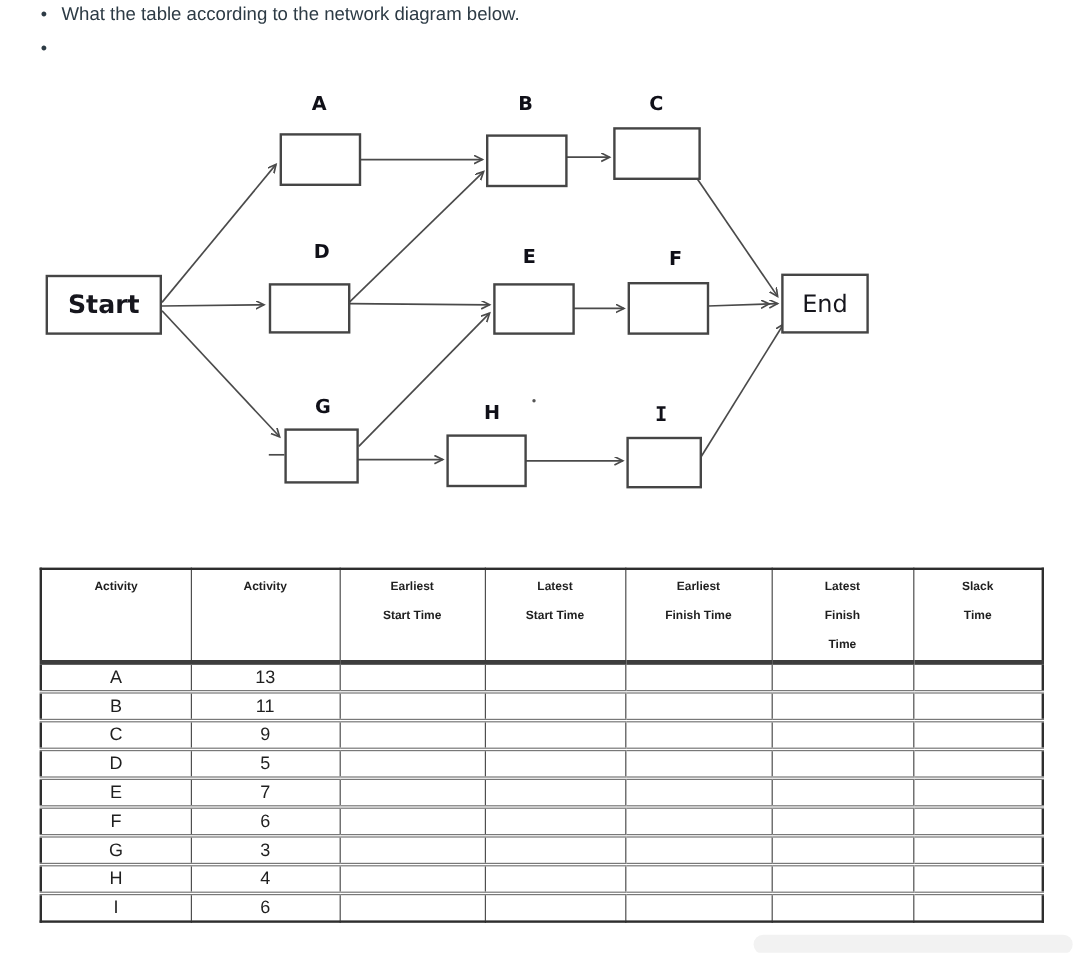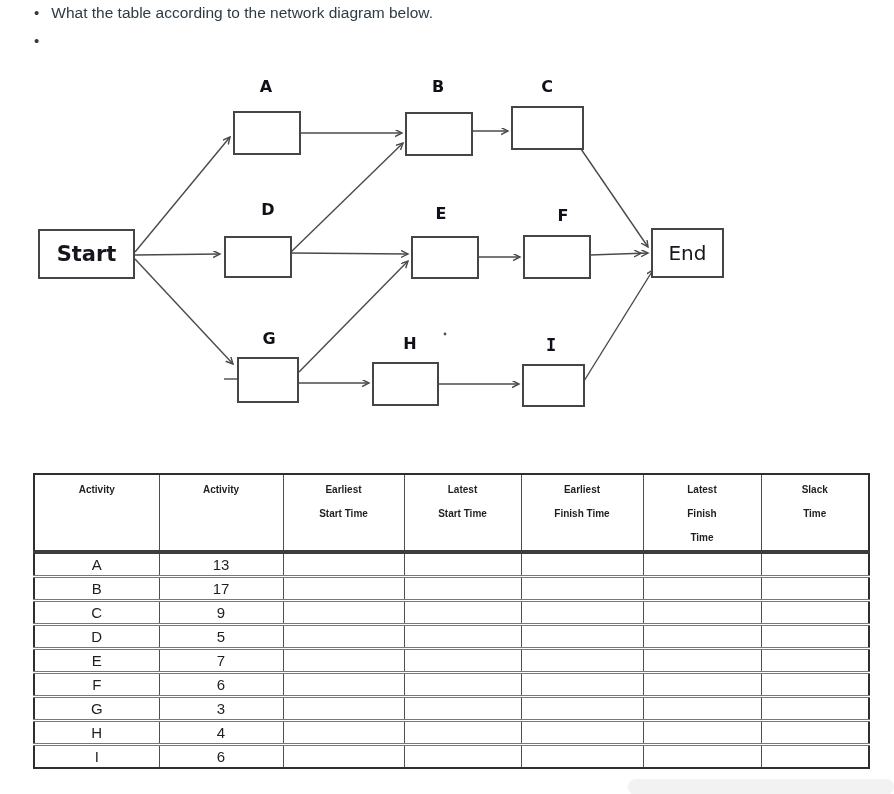--- a/index.html
+++ b/index.html
@@ -163,21 +163,21 @@
         <td>A</td>
         <td>13</td>
         <td></td>
         <td></td>
         <td></td>
         <td></td>
         <td></td>
       </tr>
       <tr>
         <td>B</td>
-        <td>17</td>
+        <td>11</td>
         <td></td>
         <td></td>
         <td></td>
         <td></td>
         <td></td>
       </tr>
       <tr>
         <td>C</td>
         <td>9</td>
         <td></td>

